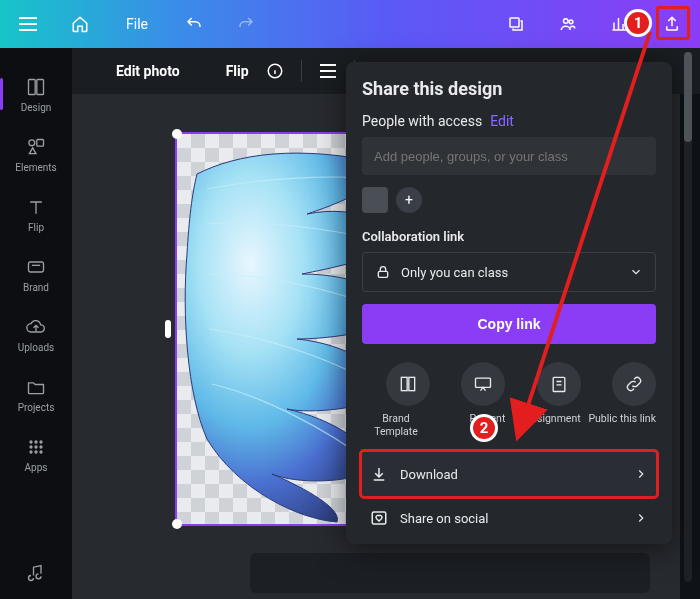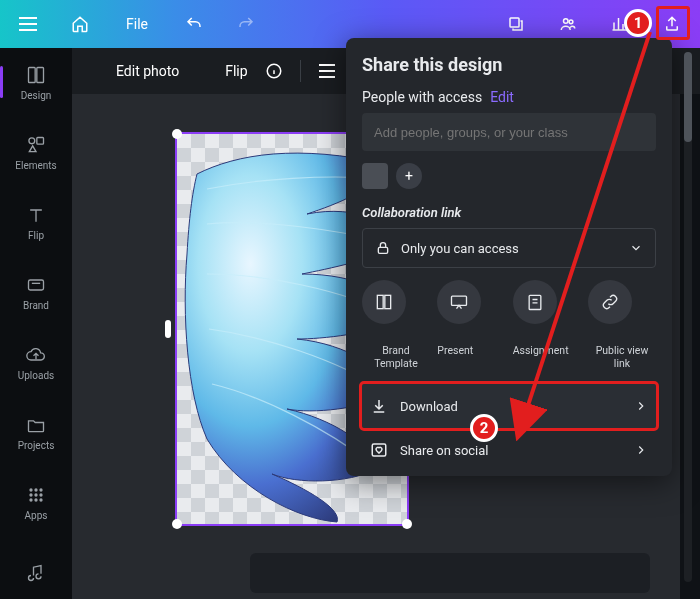--- a/index.html
+++ b/index.html
@@ -25,42 +25,42 @@
     padding: 0 12px; height: 36px; display: flex; align-items: center;
     color: #fff; font-size: 14px; cursor: pointer; border-radius: 4px;
   }
   .spacer { flex: 1; }
 
   
   .leftbar {
     position: absolute; left: 0; top: 48px; bottom: 0; width: 72px;
     background: #0c0e11;
     display: flex; flex-direction: column; align-items: center;
-    padding-top: 8px; gap: 18px;
+    padding-top: 20px; gap: 8px;
   }
   .lb-item {
     width: 72px; height: 52px;
     display: flex; flex-direction: column; align-items: center; justify-content: center;
     color: #9aa0a6; font-size: 10px; cursor: pointer; gap: 4px;
     position: relative;
   }
   .lb-item.active::before {
     content: ""; position: absolute; left: 0; top: 10px; bottom: 10px; width: 3px;
     background: #8b3df6; border-radius: 2px;
   }
   .lb-item .ic { width: 22px; height: 22px; display:flex;align-items:center;justify-content:center;}
 
   
   .toolbar {
     position: absolute; left: 72px; top: 48px; right: 0; height: 46px;
     background: #1a1d21;
     display: flex; align-items: center; padding: 0 12px; gap: 14px;
     color: #fff; font-size: 14px;
   }
-  .tb-btn { cursor: pointer; font-weight: 400; padding-left: 32px; }
+  .tb-btn { cursor: pointer; font-weight: 700; padding-left: 32px; }
   .tb-icon { width: 24px; height:24px; display:flex; align-items:center; justify-content:center; cursor:pointer;}
   .tb-sep { width:1px; height:22px; background:#3a3f45;}
 
   
   .canvas-area {
     position: absolute; left: 72px; top: 94px; right: 20px; bottom: 0;
     background: #272a2f;
     display:flex; align-items:center; justify-content:flex-start;
   }
   .canvas {
@@ -76,50 +76,50 @@
   }
   .handle.tl{top:-5px;left:-5px;} .handle.tr{top:-5px;right:-5px;}
   .handle.bl{bottom:-5px;left:-5px;} .handle.br{bottom:-5px;right:-5px;}
   .handle.ml{top:50%;left:-12px; width:6px;height:18px;border-radius:3px;transform:translateY(-50%);}
   .wing {
     position:absolute; inset:0;
   }
 
   
   .panel {
-    position: absolute; top: 38px; right: 28px;
+    position: absolute; top: 62px; right: 28px;
     width: 326px; background: #24272c; color: #e8eaed;
     border-radius: 8px; box-shadow: 0 6px 30px rgba(0,0,0,.5);
     padding: 16px 16px 4px;
     font-size: 13px;
   }
   .panel h2 { font-size: 18px; font-weight: 700; margin-bottom: 14px; }
   .row-label { display:flex; gap:8px; align-items:center; margin-bottom:8px; font-size:14px; }
   .row-label a { color:#8b6bff; text-decoration:none; cursor:pointer;}
   .input {
     width:100%; height:38px; background:#2f3338; border:none; border-radius:4px;
     padding:0 12px; color:#9aa0a6; font-size:13px; margin-bottom:12px;
   }
   .avatar-row { display:flex; gap:8px; margin-bottom:16px; align-items:center;}
   .avatar{width:26px;height:26px;border-radius:4px;background:#4a4e55;}
   .add-avatar{width:26px;height:26px;border-radius:50%;background:#3a3e46;color:#fff;display:flex;align-items:center;justify-content:center;font-size:14px;cursor:pointer;}
-  .section-title{font-size:13px; font-weight:600; margin-bottom:8px;font-style:italic;}
+  .section-title{font-size:13px; font-weight:600; margin-bottom:8px;}
   .select {
     width:100%; height:40px; border:1px solid #3c4046; border-radius:4px;
     display:flex; align-items:center; padding:0 12px; justify-content:space-between;
     cursor:pointer; margin-bottom:12px;
   }
   .select .left{display:flex;align-items:center;gap:10px;}
   .copy-btn {
     width:100%; height:40px; background:#8b3df6; color:#fff; border:none;
     border-radius:4px; font-weight:600; font-size:14px; cursor:pointer;
     margin-bottom:18px;
   }
   .tile-row{display:flex; justify-content:space-between; margin-bottom:14px;}
-  .tile{width:68px; display:flex; flex-direction:column; align-items:flex-start; gap:20px; cursor:pointer;}
+  .tile{width:68px; display:flex; flex-direction:column; align-items:flex-end; gap:6px; cursor:pointer;}
   .tile .circ{width:44px;height:44px;border-radius:50%;background:#35383f;display:flex;align-items:center;justify-content:center;}
   .tile .lbl{font-size:10.5px; color:#cfd3d8; text-align:center; line-height:1.25;}
   .action-item{
     height:44px; display:flex; align-items:center; padding:0 8px;
     border-radius:2px; cursor:pointer; justify-content:space-between;
   }
   .action-item .left{display:flex; align-items:center; gap:12px;}
   .action-item.hl{outline:3px solid #e21e1e; outline-offset:0px; background:#2a2e34;}
 
   
@@ -340,28 +340,29 @@
   </div>
   <div class="section-title">Collaboration link</div>
   <div class="select">
     <div class="left">
       <span>
           <svg width="16" height="16" viewBox="0 0 24 24" fill="none" stroke="#e8eaed" stroke-width="2">
             <rect x="5" y="11" width="14" height="9" rx="2"></rect>
             <path d="M8 11V8a4 4 0 0 1 8 0v3"></path>
           </svg>
         </span>
-      <span>Only you can access</span>
+      <span>Only you can class</span>
     </div>
     <span>
         <svg width="14" height="14" viewBox="0 0 24 24" fill="none" stroke="#e8eaed" stroke-width="2">
           <path d="M6 9l6 6 6-6"></path>
         </svg>
       </span>
   </div>
+  <button class="copy-btn">Copy link</button>
 
   <div class="tile-row">
     <div class="tile">
       <div class="circ">
           <span>
             <svg width="20" height="20" viewBox="0 0 24 24" fill="none" stroke="#e8eaed" stroke-width="1.6">
               <rect x="4" y="4" width="7" height="16"></rect>
               <rect x="13" y="4" width="7" height="16"></rect>
             </svg>
           </span>
@@ -391,21 +392,21 @@
       <div class="lbl">Assignment</div>
     </div>
     <div class="tile">
       <div class="circ">
           <span>
             <svg width="20" height="20" viewBox="0 0 24 24" fill="none" stroke="#e8eaed" stroke-width="1.6">
               <path d="M10 14a4 4 0 0 0 5.7 0l3-3a4 4 0 0 0-5.7-5.7l-1 1M14 10a4 4 0 0 0-5.7 0l-3 3a4 4 0 0 0 5.7 5.7l1-1"></path>
             </svg>
           </span>
         </div>
-      <div class="lbl">Public view link</div>
+      <div class="lbl">Public this link</div>
     </div>
   </div>
 
   <div class="action-item hl">
     <div class="left">
       <span>
           <svg width="18" height="18" viewBox="0 0 24 24" fill="none" stroke="#e8eaed" stroke-width="2">
             <path d="M12 4v11M7 11l5 5 5-5M5 20h14"></path>
           </svg>
         </span>

